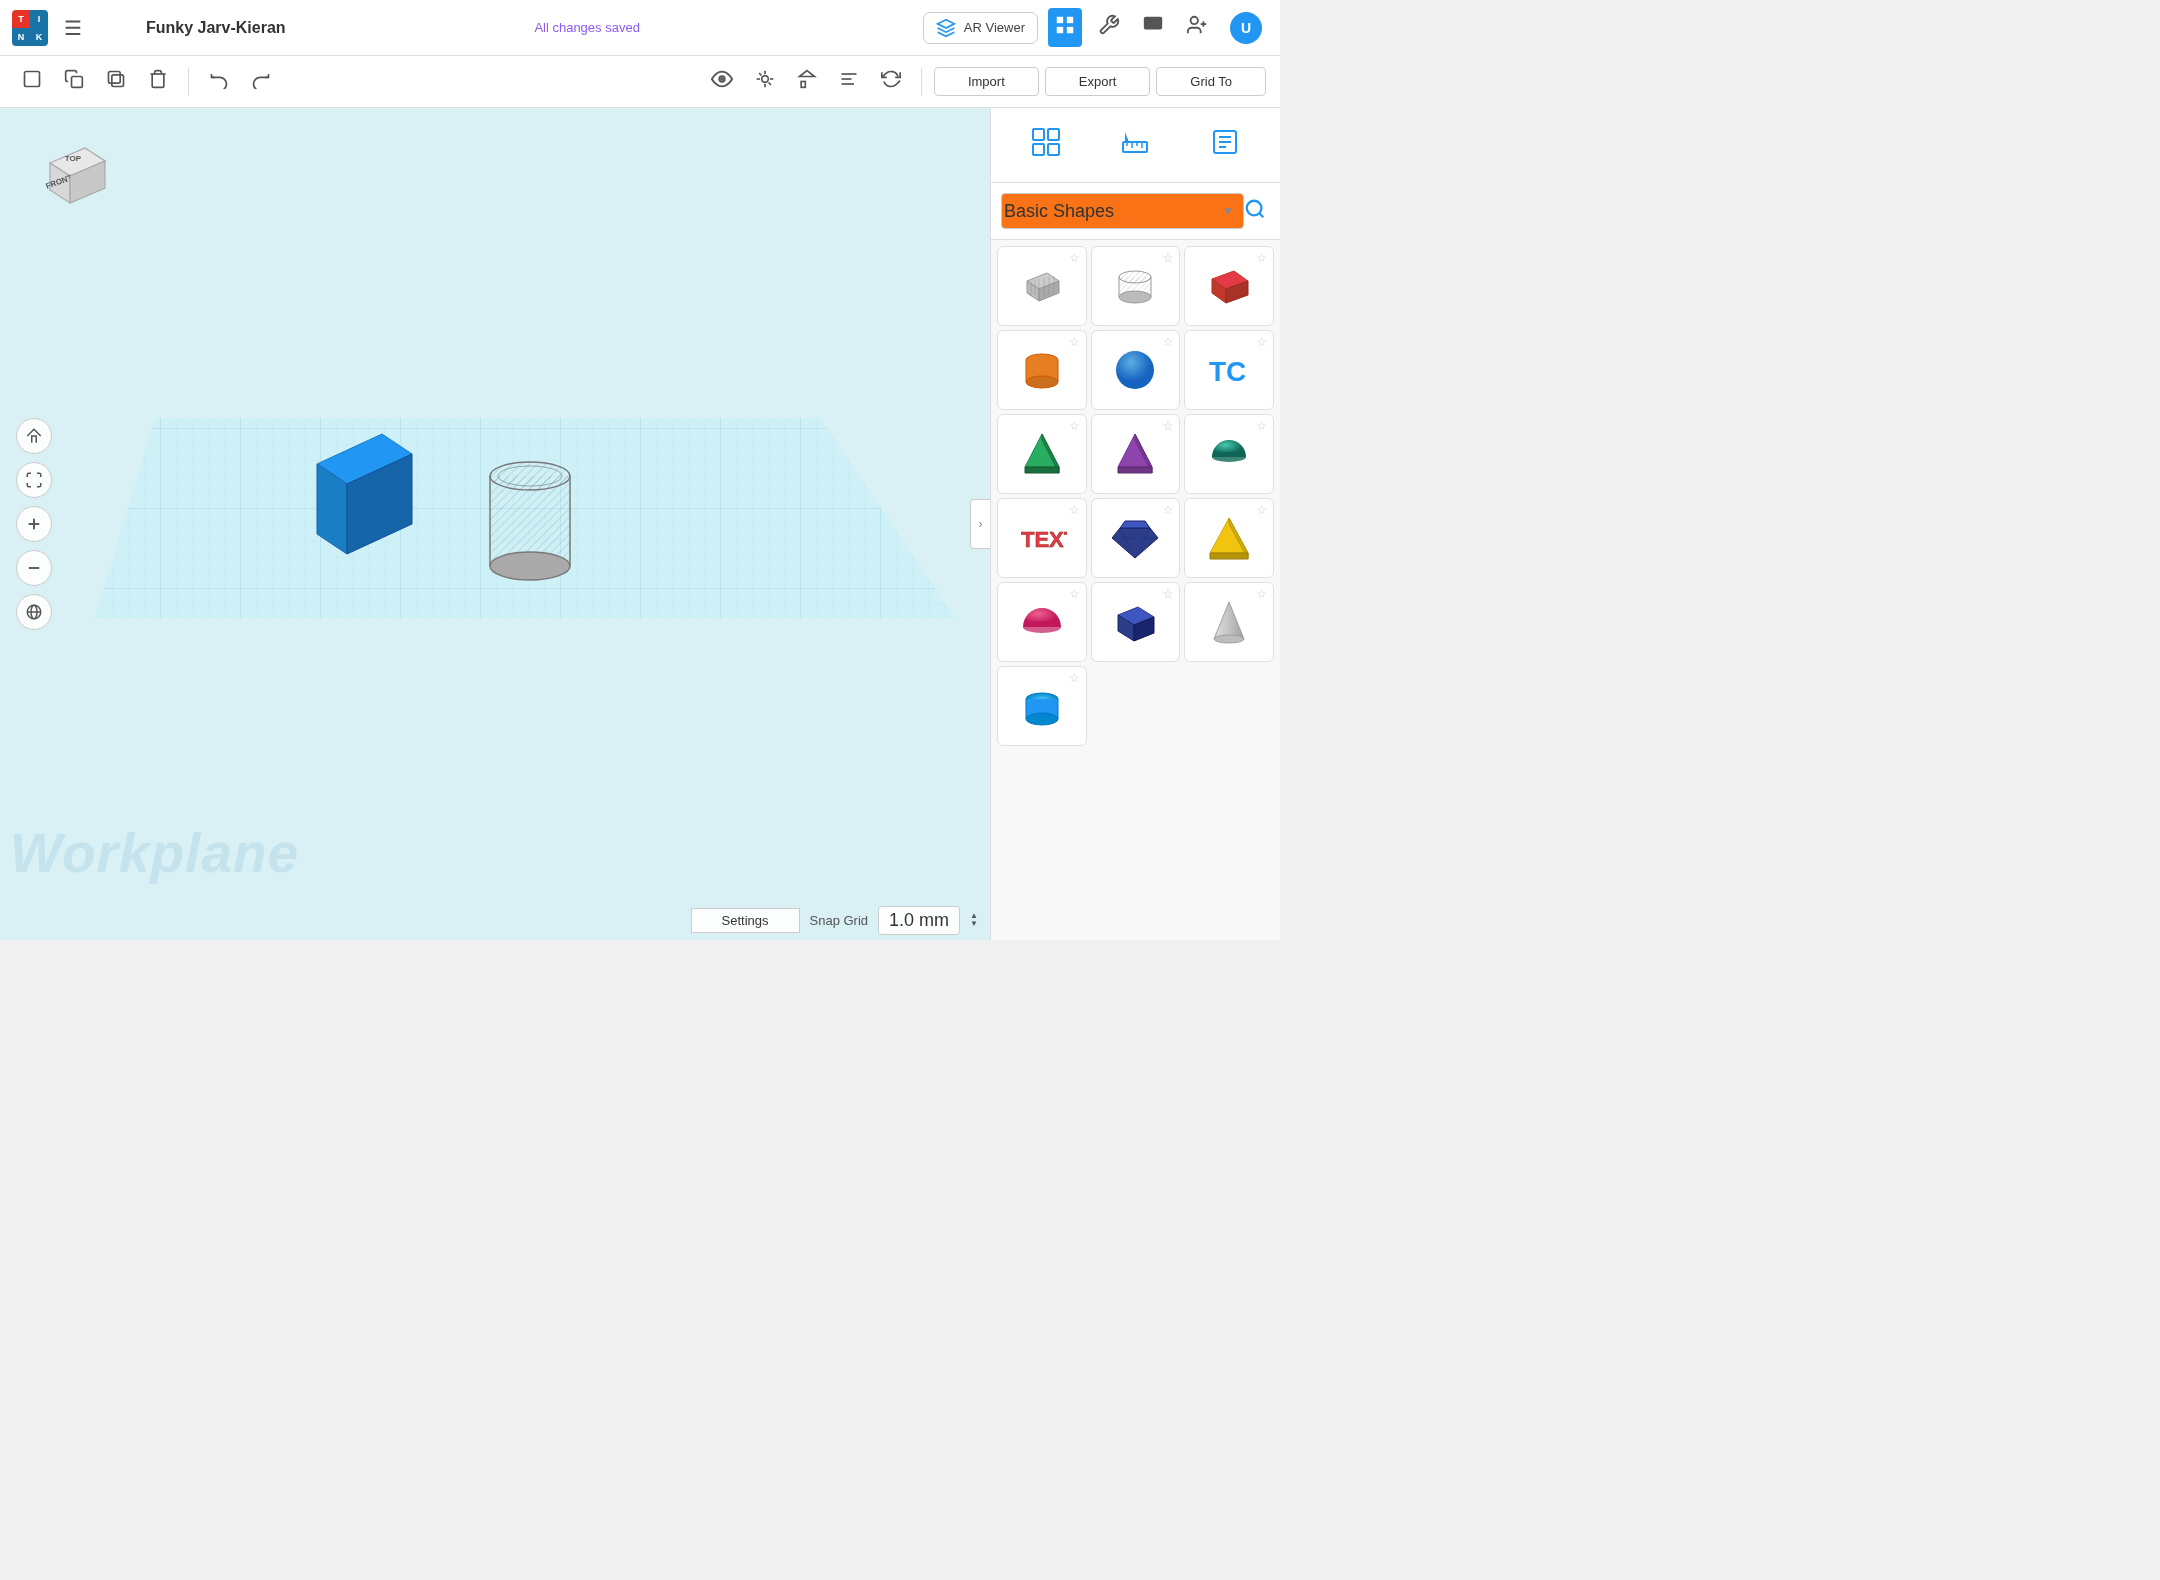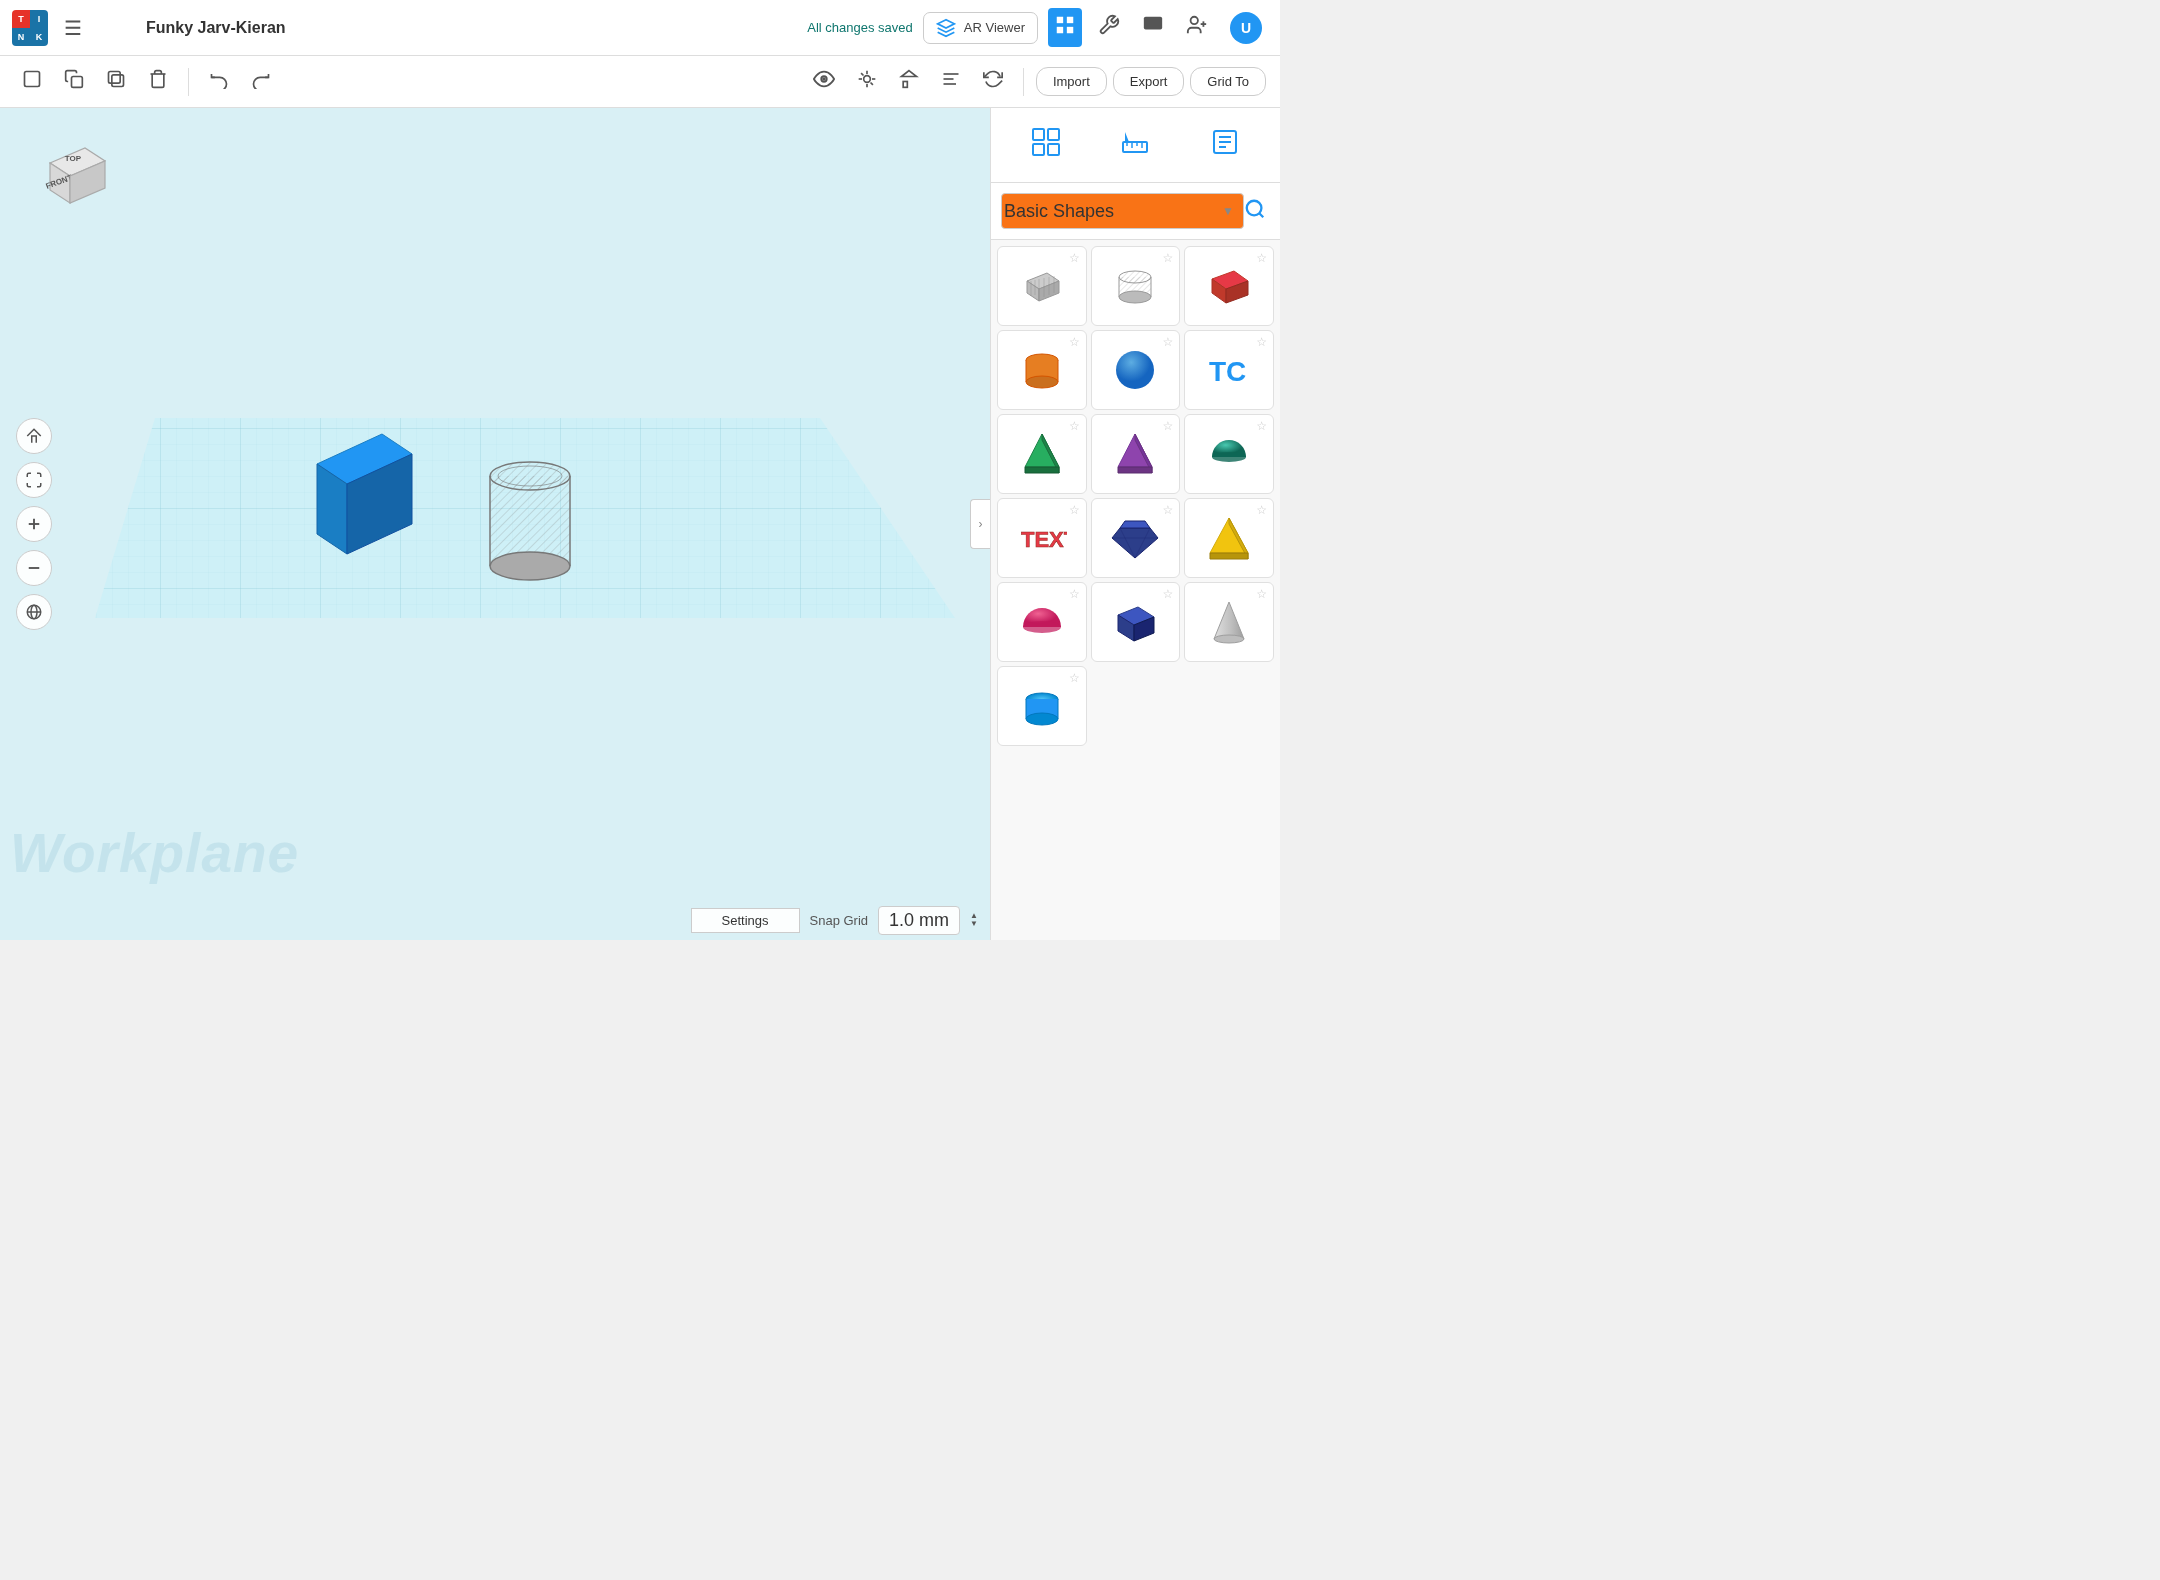--- a/index.html
+++ b/index.html
@@ -55,22 +55,22 @@
       padding: 0 14px;
       gap: 6px;
     }
     .tool-btn {
       background: none; border: none; cursor: pointer; padding: 6px 8px;
       font-size: 18px; color: #555; border-radius: 4px;
     }
     .tool-separator { width: 1px; height: 28px; background: #ddd; margin: 0 6px; }
     .tool-spacer { flex: 1; }
     #import-btn, #export-btn, #sendto-btn {
-      background: none; border: 1px solid #ccc; border-radius: 12px;
-      padding: 6px 16px; cursor: pointer; font-size: 13px; color: #333;
+      background: none; border: 1px solid #ccc; border-radius: 4px;
+      padding: 6px 33px; cursor: pointer; font-size: 13px; color: #333;
     }
 
     
     #main {
       display: flex;
       height: calc(940px - 56px - 52px);
     }
 
     
     #viewport {
@@ -273,21 +273,21 @@
 
 <div id="navbar">
   <div id="logo">
     <div class="logo-cell logo-t">T</div>
     <div class="logo-cell logo-i">I</div>
     <div class="logo-cell logo-n">N</div>
     <div class="logo-cell logo-k">K</div>
   </div>
   <button class="nav-icon-btn">☰</button>
   <span id="project-title">Funky Jarv-Kieran</span>
-  <span id="saved-status" style="flex:1;text-align:right;color:#0f766e;font-size:13px;">All changes saved</span>
+  <span id="saved-status" style="flex:1;text-align:left;color:#8b5cf6;font-size:13px;">All changes saved</span>
   <button id="ar-viewer-btn">
     <svg width="20" height="20" viewBox="0 0 24 24" fill="none" stroke="#2196f3" stroke-width="2">
       <path d="M12 2L2 7l10 5 10-5-10-5z"></path>
         <path d="M2 17l10 5 10-5"></path>
         <path d="M2 12l10 5 10-5"></path>
     </svg>
     <span>AR Viewer</span>
   </button>
   <button class="nav-icon-btn active">
     <svg width="22" height="22" viewBox="0 0 24 24" fill="currentColor">

